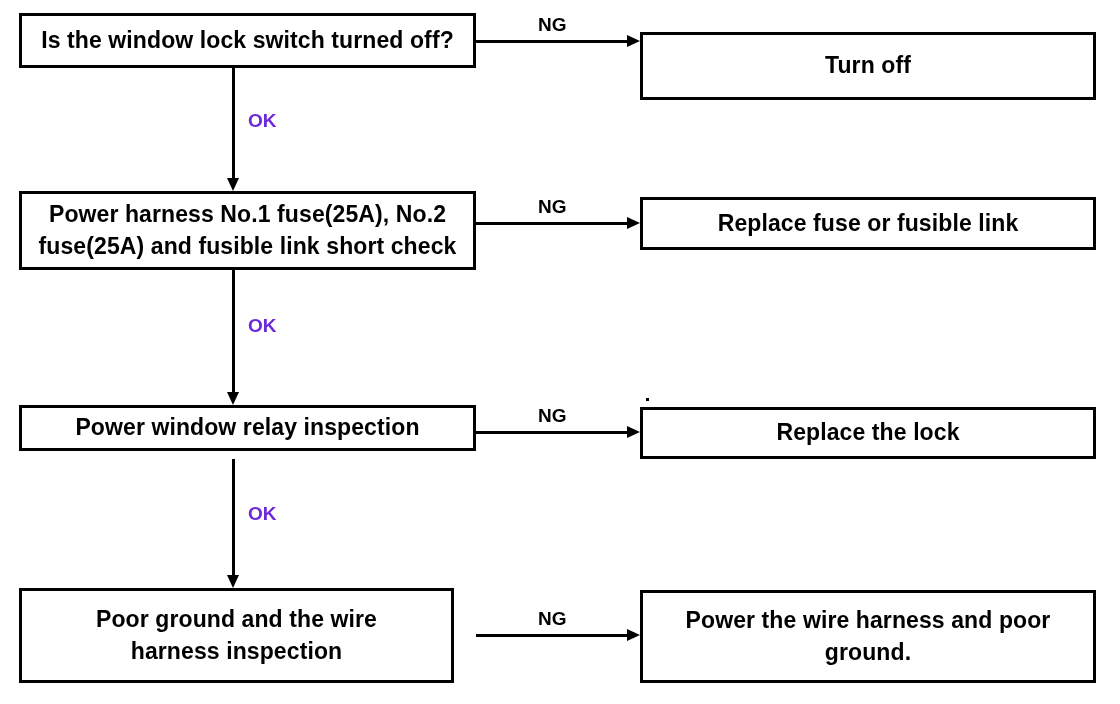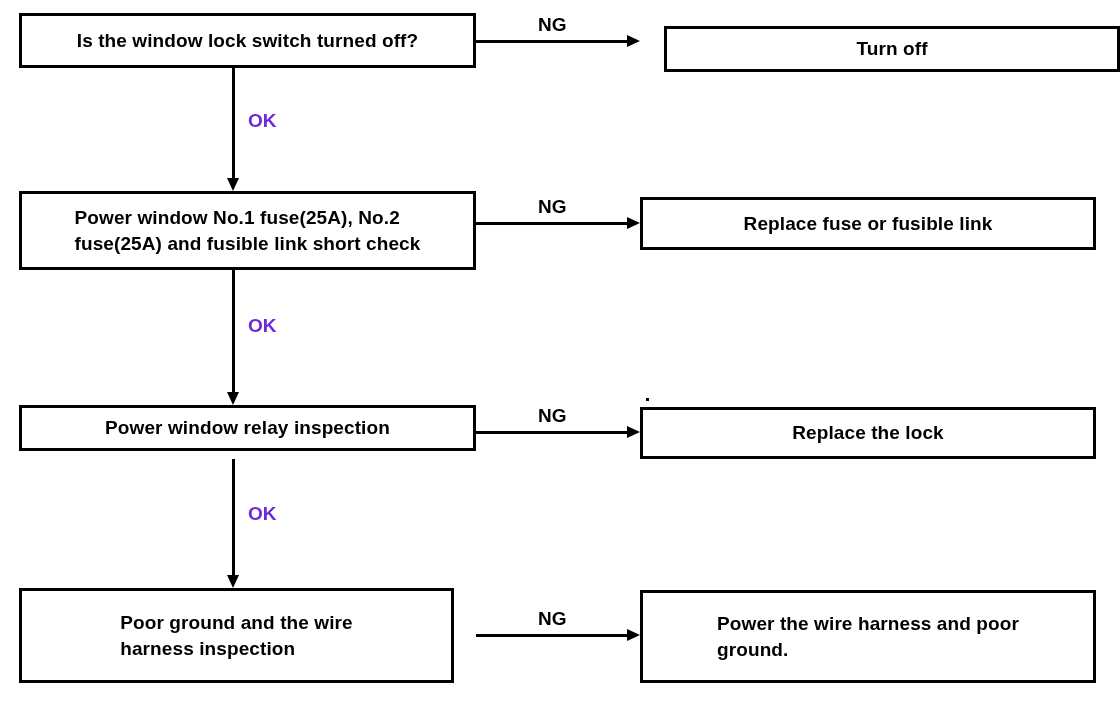--- a/index.html
+++ b/index.html
@@ -16,23 +16,23 @@
     overflow: hidden;
   }
   .node {
     position: absolute;
     box-sizing: border-box;
     border: 3px solid #000000;
     background: #ffffff;
     display: flex;
     align-items: center;
     justify-content: center;
-    text-align: left;
+    text-align: center;
     color: #000000;
-    font-size: 19px;
+    font-size: 23px;
     font-weight: 600;
     line-height: 1.35;
     letter-spacing: 0.1px;
     padding: 2px 10px;
   }
   .node .node-text {
     display: block;
     white-space: pre-line;
   }
   
@@ -108,32 +108,32 @@
   <div class="node" style="left:19px; top:13px; width:457px; height:55px;">
     <span class="node-text">Is the window lock switch turned off?</span>
   </div>
 
   <div class="hconn" style="left:476px; top:40px; width:164px;">
     <div class="hline" style="width:152px;"></div>
     <div class="hhead" style="left:151px;"></div>
     <div class="hlabel">NG</div>
   </div>
 
-  <div class="node" style="left:640px; top:26px; width:456px; height:46px;margin-left:24px;">
+  <div class="node" style="left:640px; top:32px; width:456px; height:68px;">
     <span class="node-text">Turn off</span>
   </div>
 
   <div class="vconn" style="left:232px; top:68px; height:123px;">
     <div class="vline" style="height:111px;"></div>
     <div class="vhead" style="top:110px;"></div>
     <div class="vlabel" style="top:42px;">OK</div>
   </div>
 
   <div class="node" style="left:19px; top:191px; width:457px; height:79px;">
-    <span class="node-text">Power window No.1 fuse(25A), No.2
+    <span class="node-text">Power harness No.1 fuse(25A), No.2
 fuse(25A) and fusible link short check</span>
   </div>
 
   <div class="hconn" style="left:476px; top:222px; width:164px;">
     <div class="hline" style="width:152px;"></div>
     <div class="hhead" style="left:151px;"></div>
     <div class="hlabel">NG</div>
   </div>
 
   <div class="node" style="left:640px; top:197px; width:456px; height:53px;">

